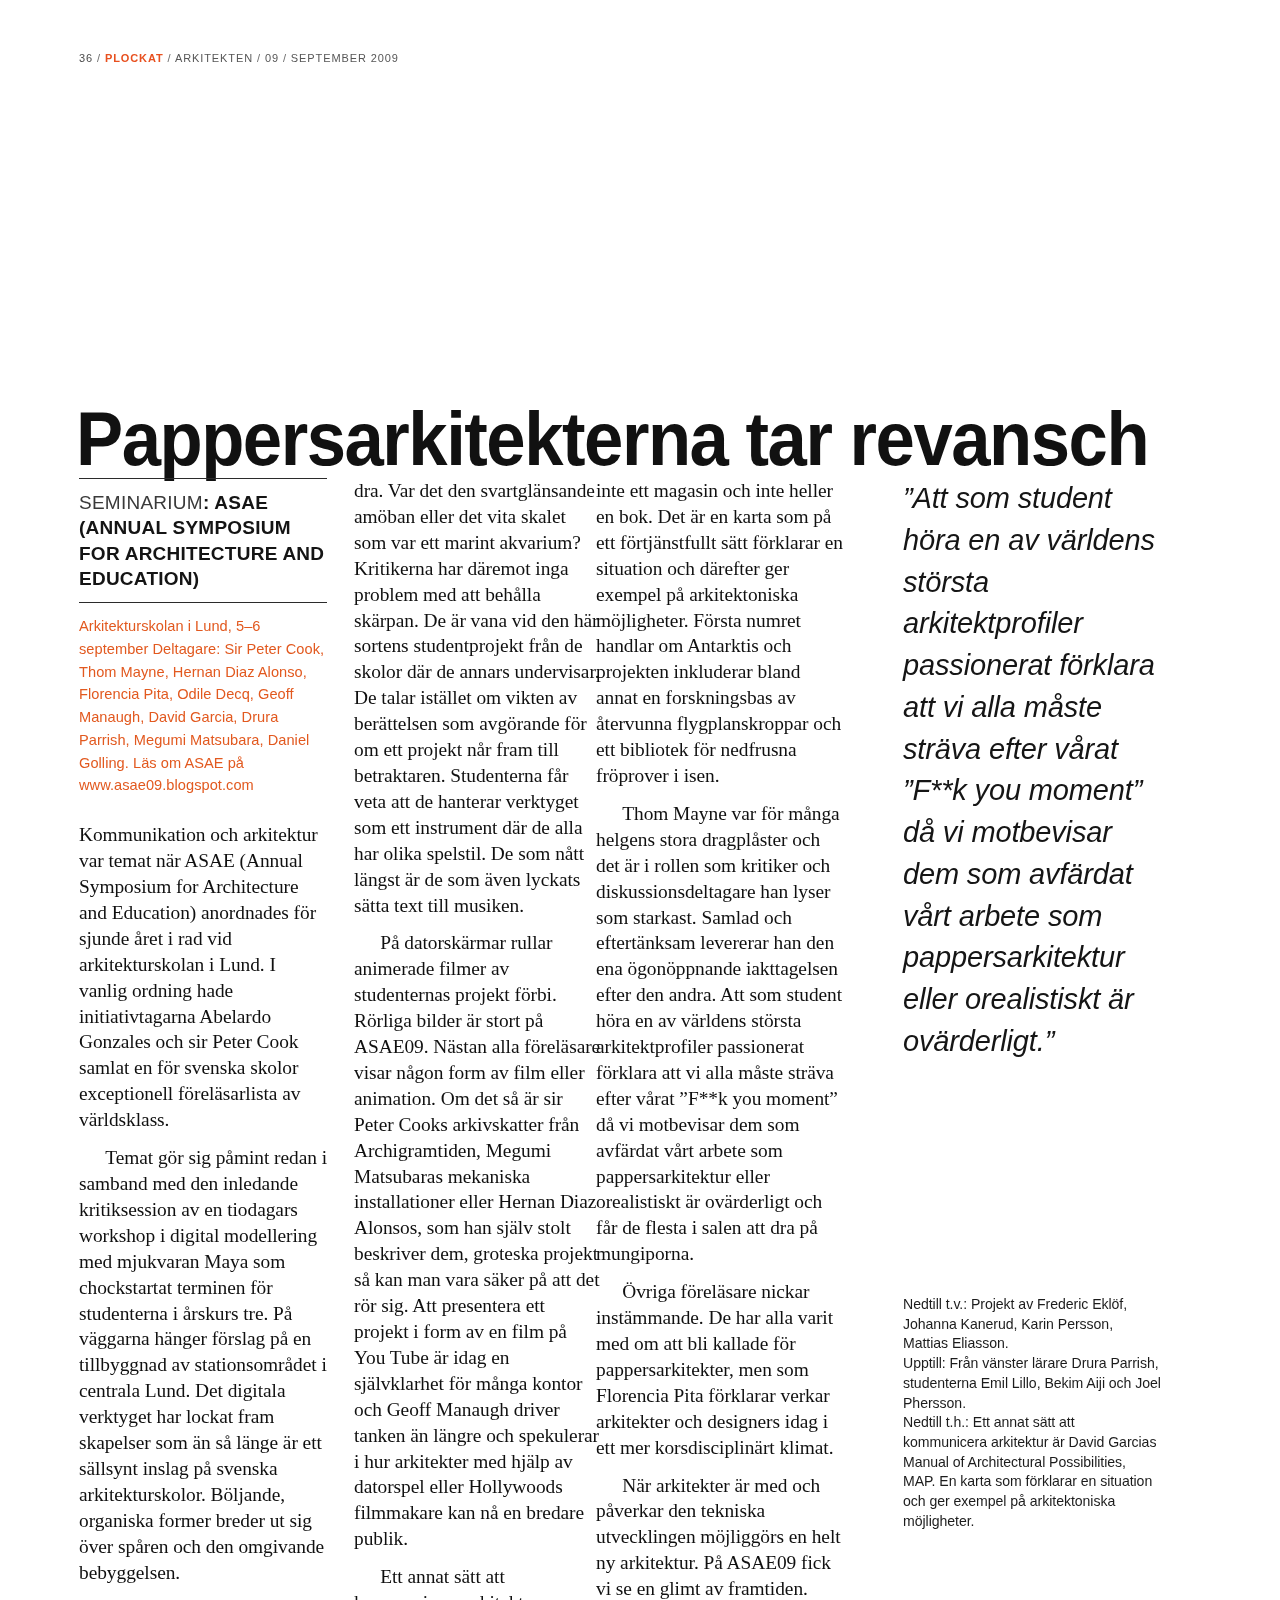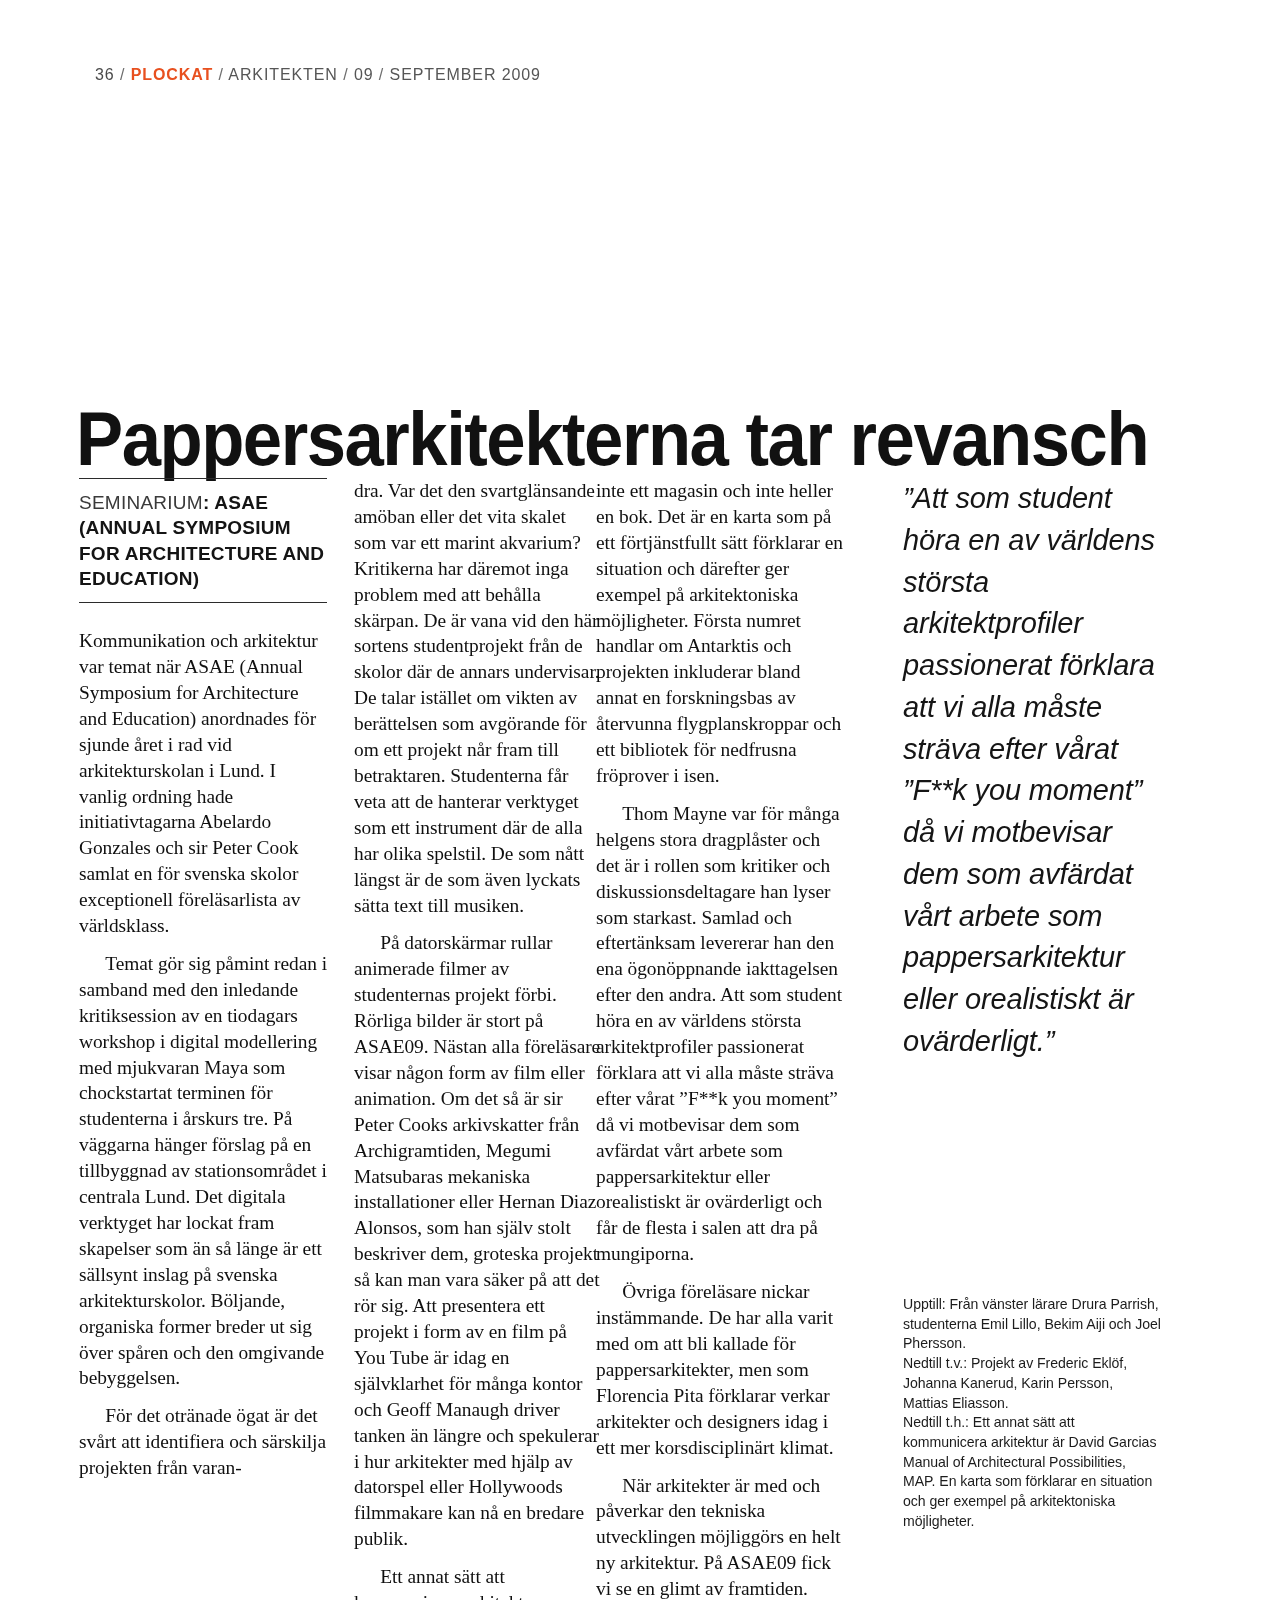--- a/index.html
+++ b/index.html
@@ -13,26 +13,25 @@
     position: relative;
     font-family: "Liberation Sans", sans-serif;
     color: #1a1a1a;
     overflow: hidden;
   }
 
   
   .runhead {
     position: absolute;
     left: 79px;
-    top: 66px;
-    font-size: 16px;
+    top: 52px;
+    font-size: 11px;
     letter-spacing: 0.9px;
     color: #4a4a4a;
     white-space: nowrap;
-    margin-left: 16px;
   }
   .runhead .sep { color: #6e6e6e; }
   .runhead .plockat {
     color: #e8501f;
     font-weight: bold;
     letter-spacing: 0.9px;
   }
   .runhead .plain { color: #565656; }
 
   
@@ -156,20 +155,21 @@
 <h1 class="headline">Pappersarkitekterna tar revansch</h1>
 
 <div class="col col-1">
 
   <div class="factbox">
     <div class="rule-top"></div>
     <div class="fact-title">
       <span class="lead">SEMINARIUM</span><span class="bold">: </span><span class="bold">ASAE (ANNUAL SYMPOSIUM FOR ARCHITECTURE AND EDUCATION)</span>
     </div>
     <div class="rule-mid"></div>
+    <div class="fact-body">Arkitekturskolan i Lund, 5–6 september Deltagare: Sir Peter Cook, Thom Mayne, Hernan Diaz Alonso, Florencia Pita, Odile Decq, Geoff Manaugh, David Garcia, Drura Parrish, Megumi Matsubara, Daniel Golling. Läs om ASAE på www.asae09.blogspot.com</div>
   </div>
 
   <div class="body-text">
     <p>Kommunikation och arkitektur var temat när ASAE (Annual Symposium for Architecture and Education) anordnades för sjunde året i rad vid arkitekturskolan i Lund. I vanlig ordning hade initiativtagarna Abelardo Gonzales och sir Peter Cook samlat en för svenska skolor exceptionell föreläsarlista av världsklass.</p>
     <p>Temat gör sig påmint redan i samband med den inledande kritiksession av en tiodagars workshop i digital modellering med mjukvaran Maya som chockstartat terminen för studenterna i årskurs tre. På väggarna hänger förslag på en tillbyggnad av stationsområdet i centrala Lund. Det digitala verktyget har lockat fram skapelser som än så länge är ett sällsynt inslag på svenska arkitekturskolor. Böljande, organiska former breder ut sig över spåren och den omgivande bebyggelsen.</p>
     <p>För det otränade ögat är det svårt att identifiera och särskilja projekten från varan-</p>
   </div>
 </div>
 
 <div class="col col-2">
@@ -188,16 +188,16 @@
     <p>När arkitekter är med och påverkar den tekniska utvecklingen möjliggörs en helt ny arkitektur. På ASAE09 fick vi se en glimt av framtiden.</p>
   </div>
   <div class="byline">MARTIN LIVIAN</div>
 </div>
 
 <div class="col col-4">
   <div class="pullquote">”Att som student höra en av världens största arkitektprofiler passionerat förklara att vi alla måste sträva efter vårat ”F**k you moment” då vi motbevisar dem som avfärdat vårt arbete som pappersarkitektur eller orealistiskt är ovärderligt.”</div>
 </div>
 
 <div class="caption">
+  <p>Nedtill t.v.: Projekt av Frederic Eklöf, Johanna Kanerud, Karin Persson, Mattias Eliasson.</p>
   <p>Upptill: Från vänster lärare Drura Parrish, studenterna Emil Lillo, Bekim Aiji och Joel Phersson.</p>
-  <p>Nedtill t.v.: Projekt av Frederic Eklöf, Johanna Kanerud, Karin Persson, Mattias Eliasson.</p>
   <p>Nedtill t.h.: Ett annat sätt att kommunicera arkitektur är David Garcias Manual of Architectural Possibilities, MAP. En karta som förklarar en situation och ger exempel på arkitektoniska möjligheter.</p>
 </div>
 
 </body></html>

